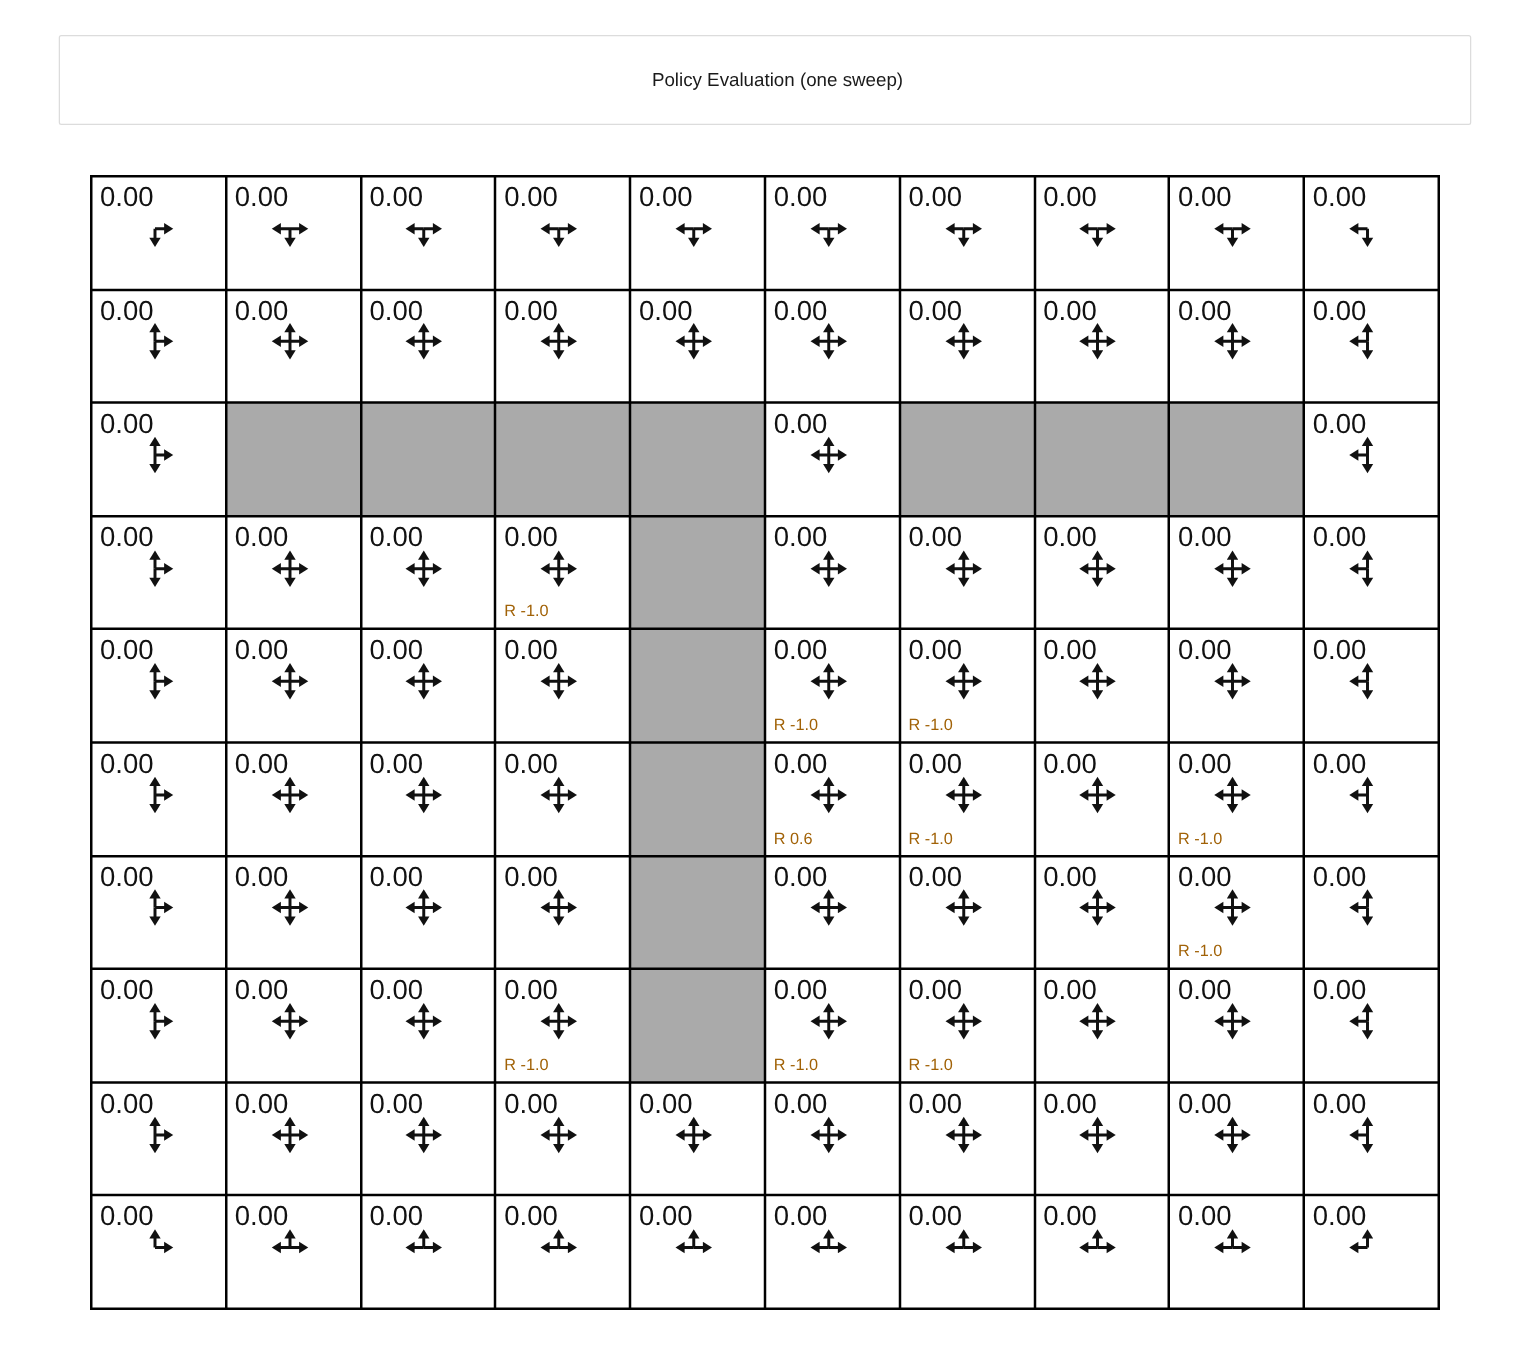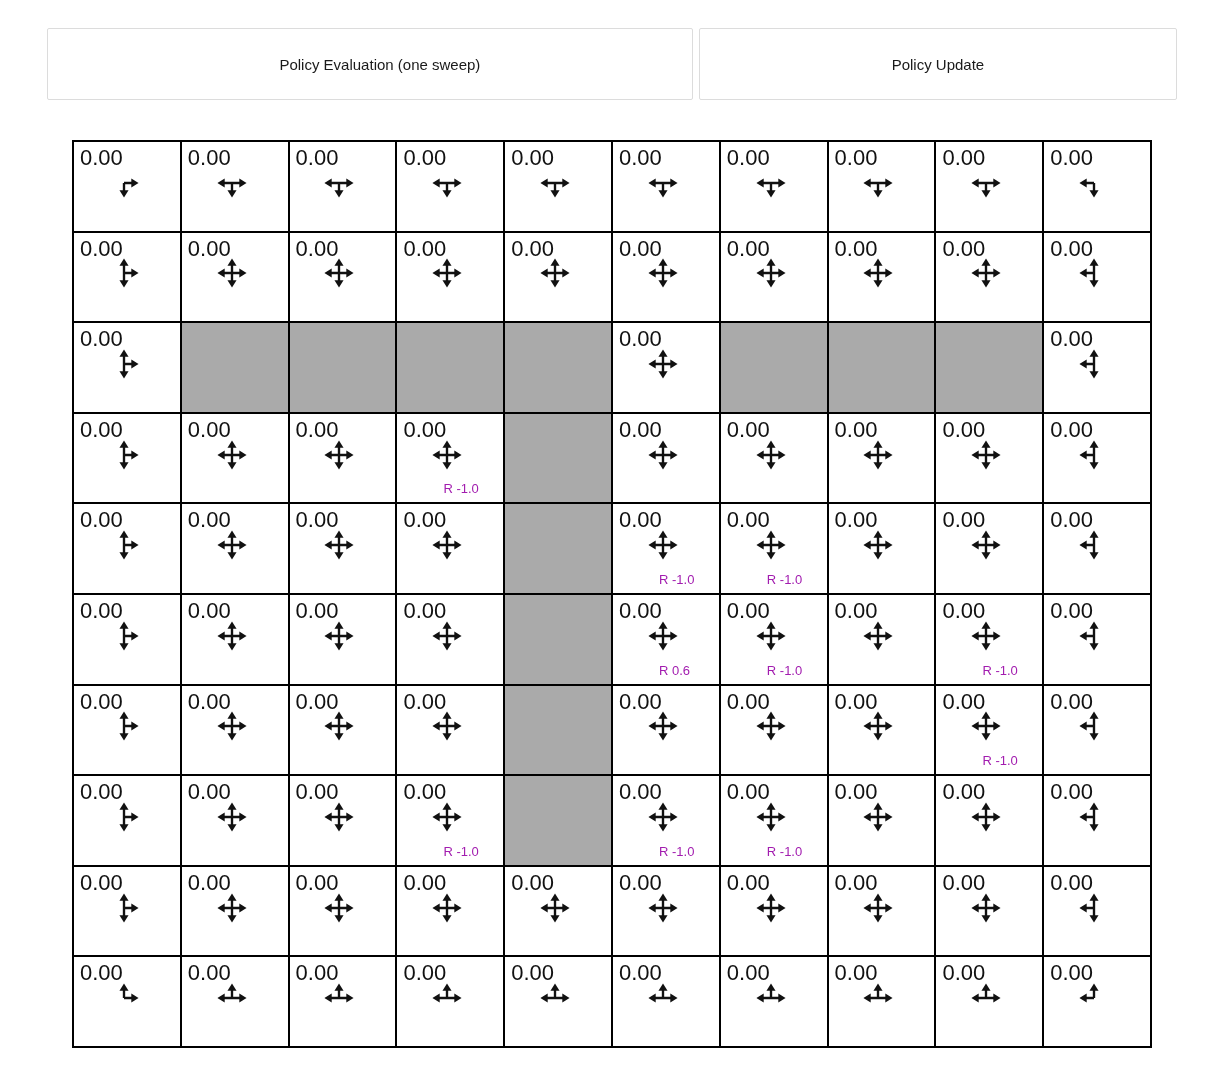--- a/index.html
+++ b/index.html
@@ -54,31 +54,29 @@
   .cell .arrows {
     position: absolute;
     width: 31px; height: 31px;
     left: 47%; top: 46%;
     transform: translate(-50%, -50%);
   }
   .cell .reward {
     position: absolute;
     left: 6px; bottom: 6px;
     font-size: 13px;
-    color: #a21caf;
+    color: #a16207;
     white-space: nowrap;
-    margin-left: 40px;
   }
 </style>
 </head>
 <body>
 
 <div class="toolbar">
   <button class="wide">Policy Evaluation (one sweep)</button>
-  <button>Policy Update</button>
 </div>
 
 <div class="grid" id="grid">
     <div class="cell">
       <span class="value">0.00</span>
       <svg viewBox="0 0 34 34" class="arrows">
         <line x1="17" y1="17" x2="17" y2="26" stroke="#111" stroke-width="2.6"></line>
         <polygon points="17,33 12,25 22,25" fill="#111"></polygon>
         <line x1="17" y1="17" x2="26" y2="17" stroke="#111" stroke-width="2.6"></line>
         <polygon points="33,17 25,22 25,12" fill="#111"></polygon>

